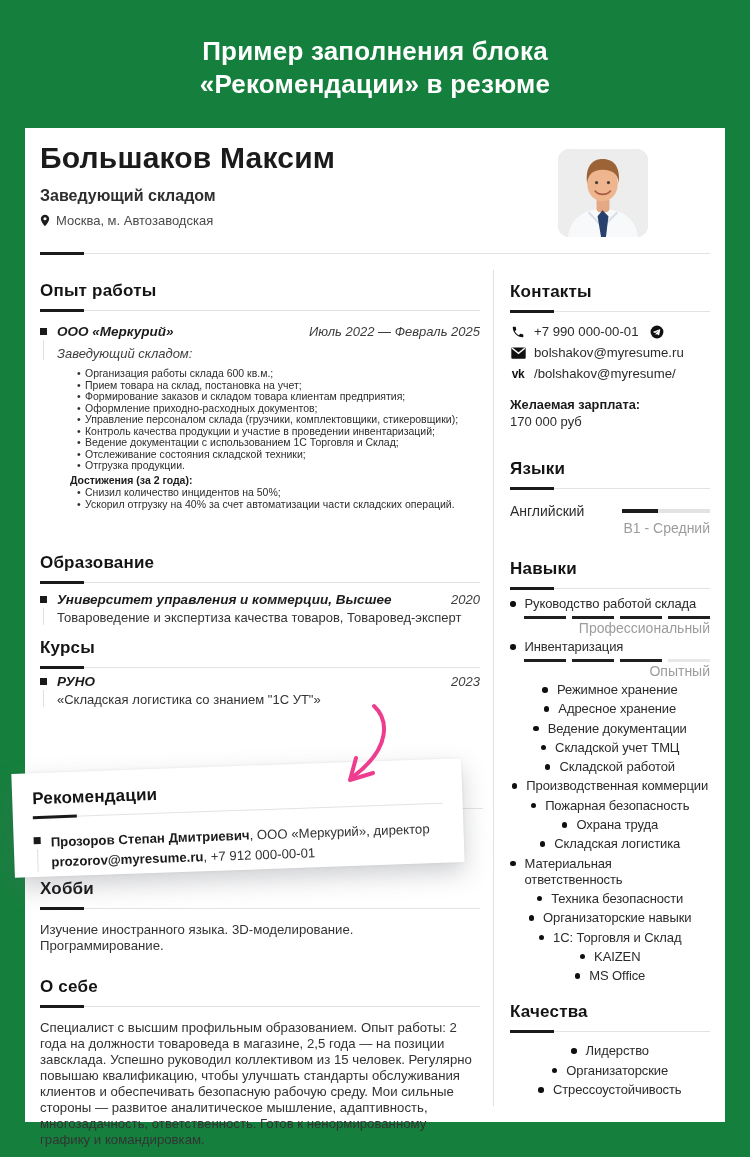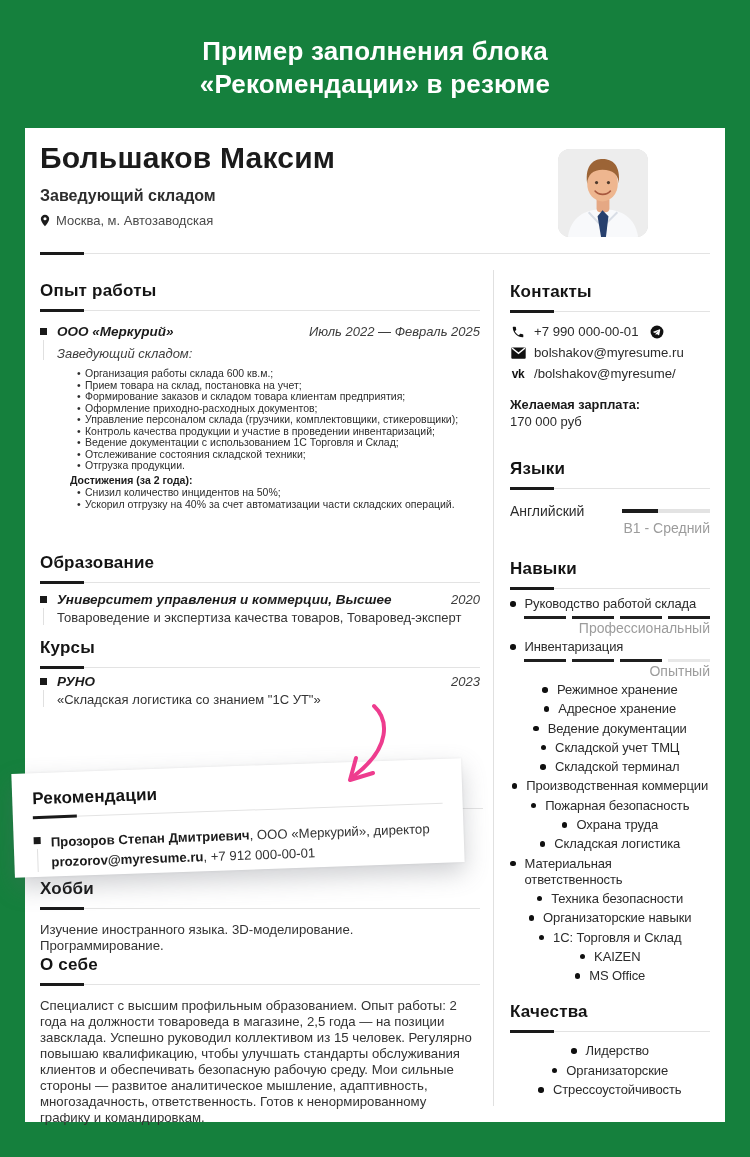--- a/index.html
+++ b/index.html
@@ -50,21 +50,21 @@
   .ach-label{margin:2px 0 0 30px;font-size:10.5px;line-height:12.5px;font-weight:700;color:#1b1b1b;}
   .duties.ach{margin-top:1px;}
 
   .mt-edu{margin-top:42px;}
   .mt-courses{margin-top:11px;}
   .edu-entry{margin-top:8px;}
   .courses-list{margin-top:-4px;}
   .course-entry{margin-top:9px;}
 
   .body-text{margin:12px 0 0 0;font-size:13.2px;line-height:16px;color:#333333;}
-  .mt-about{}
+  .mt-about{margin-top:22px;}
 
   
   .contact-rows{margin-top:12px;}
   .c-row{display:flex;align-items:center;gap:8px;margin-bottom:7px;font-size:13.2px;color:#2c2c2c;line-height:14px;}
   .c-ico{width:16px;display:flex;justify-content:center;flex-shrink:0;}
   .vk-glyph{font-weight:800;font-size:12px;letter-spacing:-.5px;color:#111;}
   .tg{margin-left:3px;display:flex;}
   .salary-label{margin-top:16px;font-size:12.8px;font-weight:700;color:#1b1b1b;line-height:16px;}
   .salary-value{margin-top:1px;font-size:13px;color:#2c2c2c;line-height:16px;}
 
@@ -319,21 +319,21 @@
             <li class="dot-item">
               <span class="dot"></span>
               <span class="skill-text">Ведение документации</span>
             </li>
             <li class="dot-item">
               <span class="dot"></span>
               <span class="skill-text">Складской учет ТМЦ</span>
             </li>
             <li class="dot-item">
               <span class="dot"></span>
-              <span class="skill-text">Складской терминал</span>
+              <span class="skill-text">Складской работой</span>
             </li>
             <li class="dot-item">
               <span class="dot"></span>
               <span class="skill-text">Производственная коммерции</span>
             </li>
             <li class="dot-item">
               <span class="dot"></span>
               <span class="skill-text">Пожарная безопасность</span>
             </li>
             <li class="dot-item">

